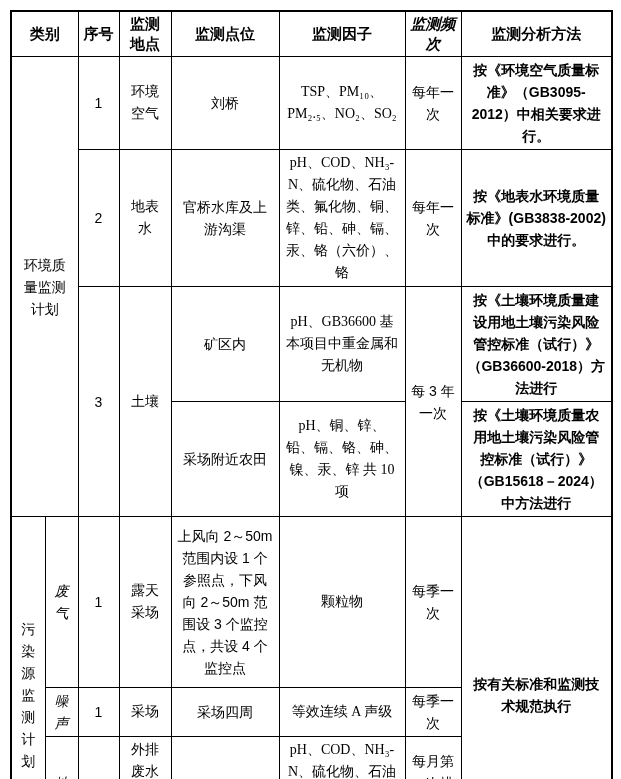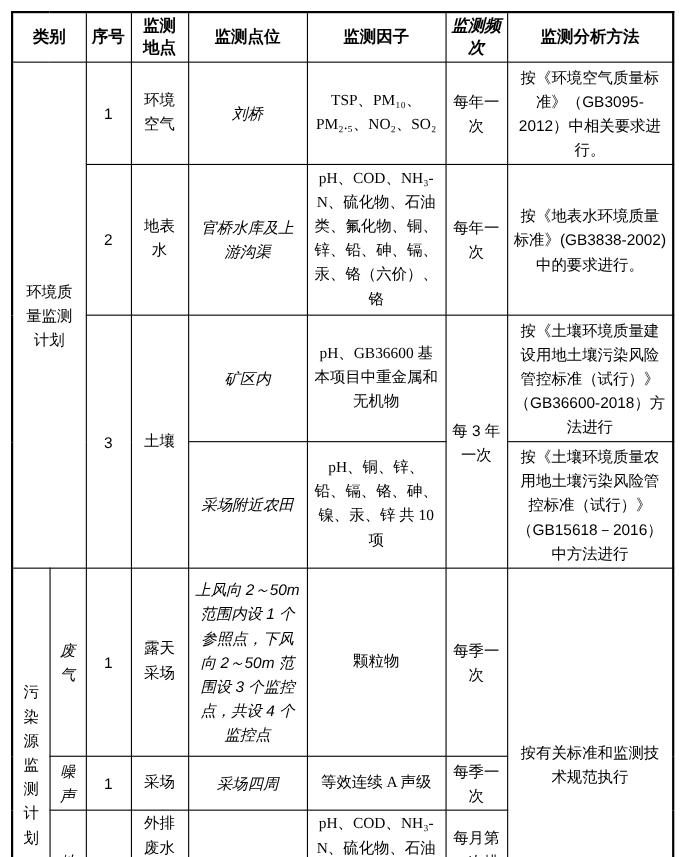--- a/index.html
+++ b/index.html
@@ -69,31 +69,31 @@
     line-height: 24px;
     word-break: break-all;
     font-style: italic;
   }
   td.loc-cell {
     padding: 2px 6px;
     font-family: Liberation Serif, serif;
   }
   td.point-cell {
     padding: 2px 6px;
-    font-style: italic;
   }
   td.factor-cell {
     padding: 2px 5px;
     font-family: Liberation Serif, serif;
   }
   td.freq-cell {
     padding: 2px 4px;
   }
   td.method-cell {
     padding: 2px 9px;
+    font-weight: bold;
   }
 </style>
 </head>
 <body>
 
 <div class="page">
   <table class="mon">
     <colgroup>
       <col style="width:34px">
       <col style="width:33px">
@@ -140,21 +140,21 @@
       <td rowspan="2" class="loc-cell">土壤</td>
       <td class="point-cell">矿区内</td>
       <td class="factor-cell">pH、GB36600 基本项目中重金属和无机物</td>
       <td rowspan="2" class="freq-cell">每 3 年一次</td>
       <td class="method-cell">按《土壤环境质量建设用地土壤污染风险管控标准（试行）》（GB36600-2018）方法进行</td>
     </tr>
 
     <tr class="r3b">
       <td class="point-cell">采场附近农田</td>
       <td class="factor-cell">pH、铜、锌、铅、镉、铬、砷、镍、汞、锌 共 10 项</td>
-      <td class="method-cell">按《土壤环境质量农用地土壤污染风险管控标准（试行）》（GB15618－2016）中方法进行</td>
+      <td class="method-cell">按《土壤环境质量农用地土壤污染风险管控标准（试行）》（GB15618－2024）中方法进行</td>
     </tr>
 
     <tr class="r4">
       <td rowspan="3" class="cat-vert">污染源监测计划</td>
       <td class="type-cell">废气</td>
       <td>1</td>
       <td class="loc-cell">露天采场</td>
       <td class="point-cell">上风向 2～50m 范围内设 1 个参照点，下风向 2～50m 范围设 3 个监控点，共设 4 个监控点</td>
       <td class="factor-cell">颗粒物</td>
       <td class="freq-cell">每季一次</td>

